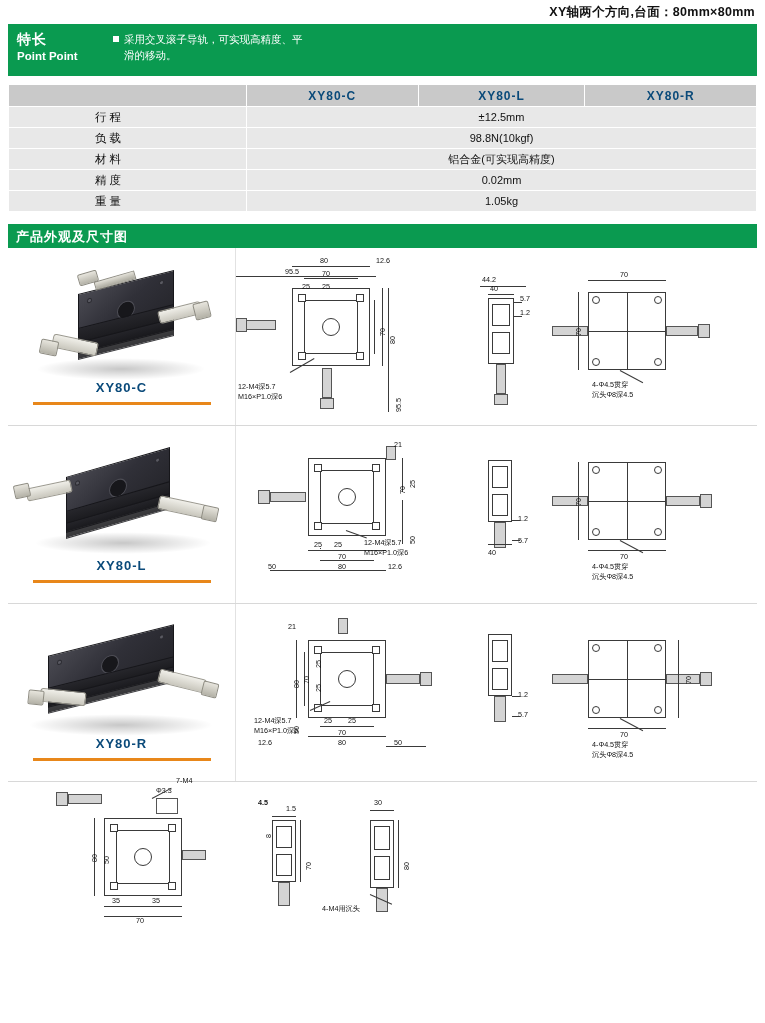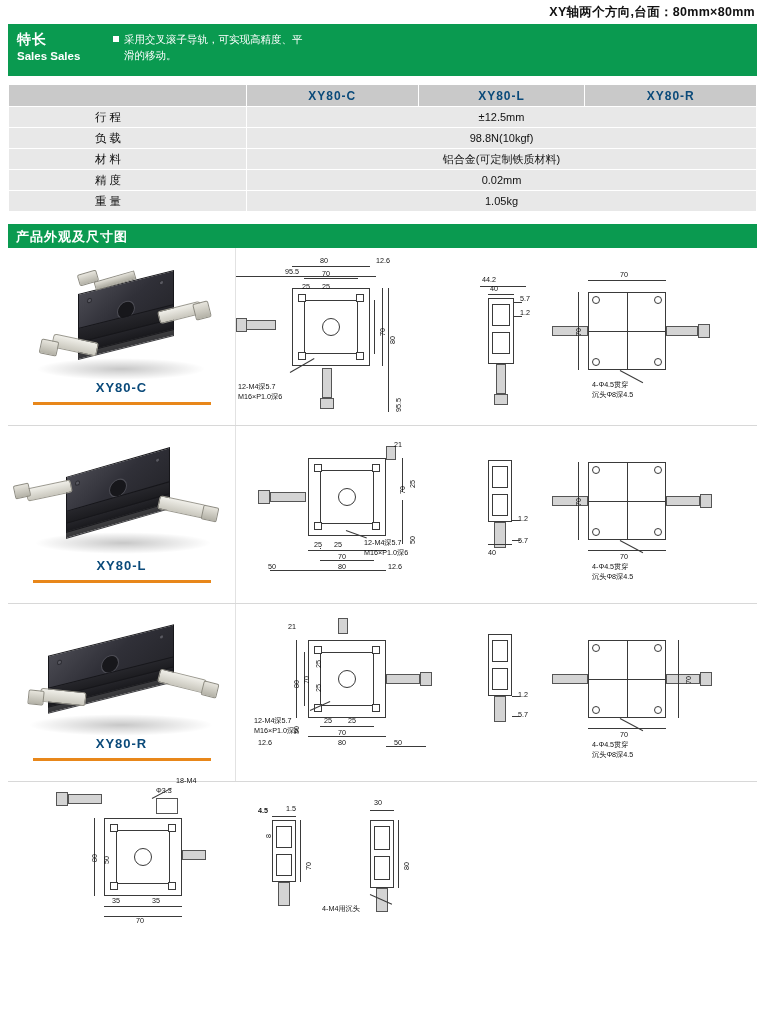--- a/index.html
+++ b/index.html
@@ -214,21 +214,21 @@
   .dgrey { position: absolute; background: #d4d4d4; border: 1px solid #555; }
 </style>
 </head>
 <body>
 
 <div class="top-title">XY轴两个方向,台面：80mm×80mm</div>
 
 <div class="sales-band">
   <div class="sales-label">
     <div class="cn">特长</div>
-    <div class="en">Sales Sales</div>
+    <div class="en">Point Point</div>
   </div>
   <div class="sales-items">
     <div class="sp-item sp-1">
       <span class="bullet"></span>
       <span>采用交叉滚子导轨，可实现高精度、平滑的移动。</span>
     </div>
   </div>
 </div>
 
 <div class="spec-wrap">
@@ -245,21 +245,21 @@
       <tr>
         <td class="name">行程</td>
         <td colspan="3">±12.5mm</td>
       </tr>
       <tr>
         <td class="name">负载</td>
         <td colspan="3">98.8N(10kgf)</td>
       </tr>
       <tr>
         <td class="name">材料</td>
-        <td colspan="3">铝合金(可定制铁质材料)</td>
+        <td colspan="3">铝合金(可实现高精度)</td>
       </tr>
       <tr>
         <td class="name">精度</td>
         <td colspan="3">0.02mm</td>
       </tr>
       <tr>
         <td class="name">重量</td>
         <td colspan="3">1.05kg</td>
       </tr>
     </tbody>
@@ -561,39 +561,39 @@
         <div class="dhole" style="left:74px;top:54px;width:18px;height:18px;"></div>
         <div class="dbox" style="left:50px;top:30px;width:8px;height:8px;"></div>
         <div class="dbox" style="left:108px;top:30px;width:8px;height:8px;"></div>
         <div class="dbox" style="left:50px;top:88px;width:8px;height:8px;"></div>
         <div class="dbox" style="left:108px;top:88px;width:8px;height:8px;"></div>
         <div class="dgrey" style="left:8px;top:0px;width:34px;height:10px;"></div>
         <div class="dgrey" style="left:-4px;top:-2px;width:12px;height:14px;"></div>
         <div class="dgrey" style="left:122px;top:56px;width:24px;height:10px;"></div>
         <div class="dbox thin" style="left:96px;top:4px;width:22px;height:16px;"></div>
         <div class="dtxt" style="left:96px;top:-8px;">Φ3.3</div>
-        <div class="dtxt" style="left:116px;top:-18px;">18-M4</div>
+        <div class="dtxt" style="left:116px;top:-18px;">7-M4</div>
         <div class="dln" style="left:92px;top:4px;width:22px;height:1px;transform:rotate(-28deg);transform-origin:left;"></div>
         <div class="dln" style="left:34px;top:24px;width:1px;height:78px;"></div>
         <div class="dtxt v" style="left:30px;top:68px;">80</div>
         <div class="dln" style="left:44px;top:36px;width:1px;height:54px;"></div>
         <div class="dtxt v" style="left:42px;top:70px;">50</div>
         <div class="dln" style="left:44px;top:112px;width:78px;height:1px;"></div>
         <div class="dln" style="left:44px;top:122px;width:78px;height:1px;"></div>
         <div class="dtxt" style="left:52px;top:102px;">35</div>
         <div class="dtxt" style="left:92px;top:102px;">35</div>
         <div class="dtxt" style="left:76px;top:122px;">70</div>
       </div>
 
       <div class="dwg" style="left:240px;top:12px;">
         <div class="dbox" style="left:24px;top:26px;width:24px;height:62px;"></div>
         <div class="dbox" style="left:28px;top:32px;width:16px;height:22px;"></div>
         <div class="dbox" style="left:28px;top:60px;width:16px;height:22px;"></div>
         <div class="dgrey" style="left:30px;top:88px;width:12px;height:24px;"></div>
-        <div class="dtxt" style="left:10px;top:12px;font-weight:bold;">4.5</div>
+        <div class="dtxt" style="left:10px;top:4px;font-weight:bold;">4.5</div>
         <div class="dtxt" style="left:38px;top:10px;">1.5</div>
         <div class="dtxt v" style="left:16px;top:44px;">8</div>
         <div class="dtxt v" style="left:56px;top:76px;">70</div>
         <div class="dln" style="left:24px;top:22px;width:24px;height:1px;"></div>
         <div class="dln" style="left:52px;top:26px;width:1px;height:62px;"></div>
       </div>
 
       <div class="dwg" style="left:336px;top:12px;">
         <div class="dbox" style="left:26px;top:26px;width:24px;height:68px;"></div>
         <div class="dbox" style="left:30px;top:32px;width:16px;height:24px;"></div>

